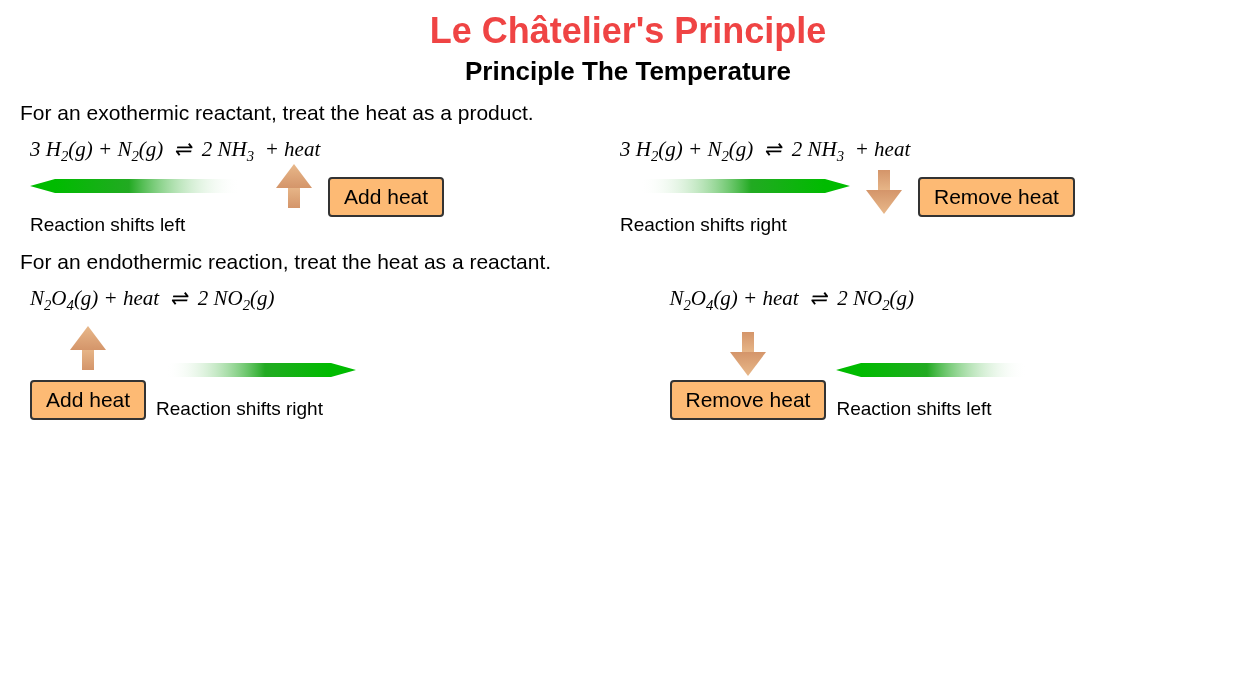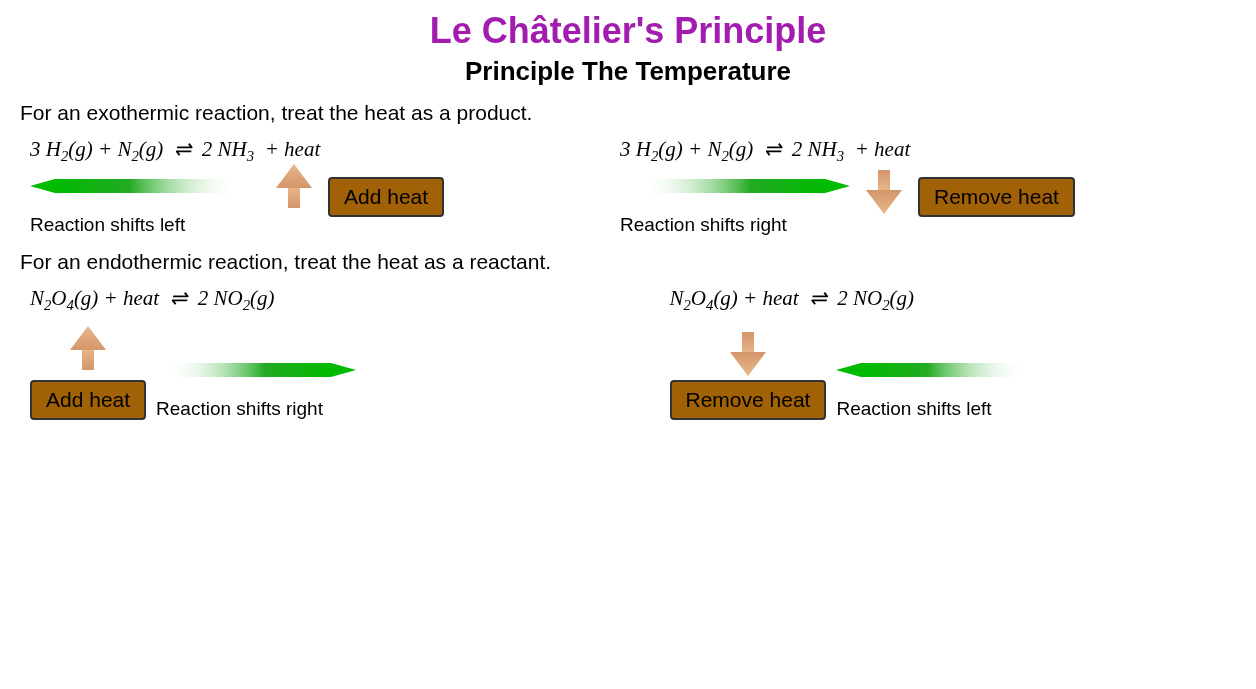--- a/index.html
+++ b/index.html
@@ -7,21 +7,21 @@
       background: white;
       font-family: Times New Roman, serif;
       font-size: 20px;
       width: 1256px;
       min-height: 689px;
       padding: 10px 20px;
     }
 
     .page-title {
       text-align: center;
-      color: #a21caf;
+      color: #ef4444;
       font-size: 36px;
       font-weight: bold;
       font-family: Arial, sans-serif;
       margin-bottom: 4px;
     }
 
     .subtitle {
       text-align: center;
       font-size: 26px;
       font-weight: bold;
@@ -56,21 +56,21 @@
       margin-top: 8px;
     }
 
     
     .heat-box {
       border: 2px solid #333;
       border-radius: 4px;
       padding: 6px 14px;
       font-size: 21px;
       font-family: Arial, sans-serif;
-      background: #a16207;
+      background: #fdba74;
       display: inline-block;
     }
 
     
     .flex-row {
       display: flex;
       flex-direction: row;
       align-items: flex-start;
     }
 
@@ -121,21 +121,21 @@
 
     .mt4 { margin-top: 4px; }
     .mt10 { margin-top: 14px; }
   </style>
 </head>
 <body>
 
 <h1 class="page-title">Le Châtelier's Principle</h1>
 <h2 class="subtitle">Principle The Temperature</h2>
 
-<p class="intro-text">For an exothermic reaction, treat the heat as a product.</p>
+<p class="intro-text">For an exothermic reactant, treat the heat as a product.</p>
 
 <div class="flex-row">
 
   <div class="col-left">
 
     <div class="eq-row">
       <span class="equation">3 H<sub>2</sub></span><span class="equation normal">(g) + N<sub>2</sub>(g) &nbsp;⇌&nbsp; 2 NH<sub>3</sub> &nbsp;+ heat</span>
     </div>
 
     <div class="diagram-inner">

